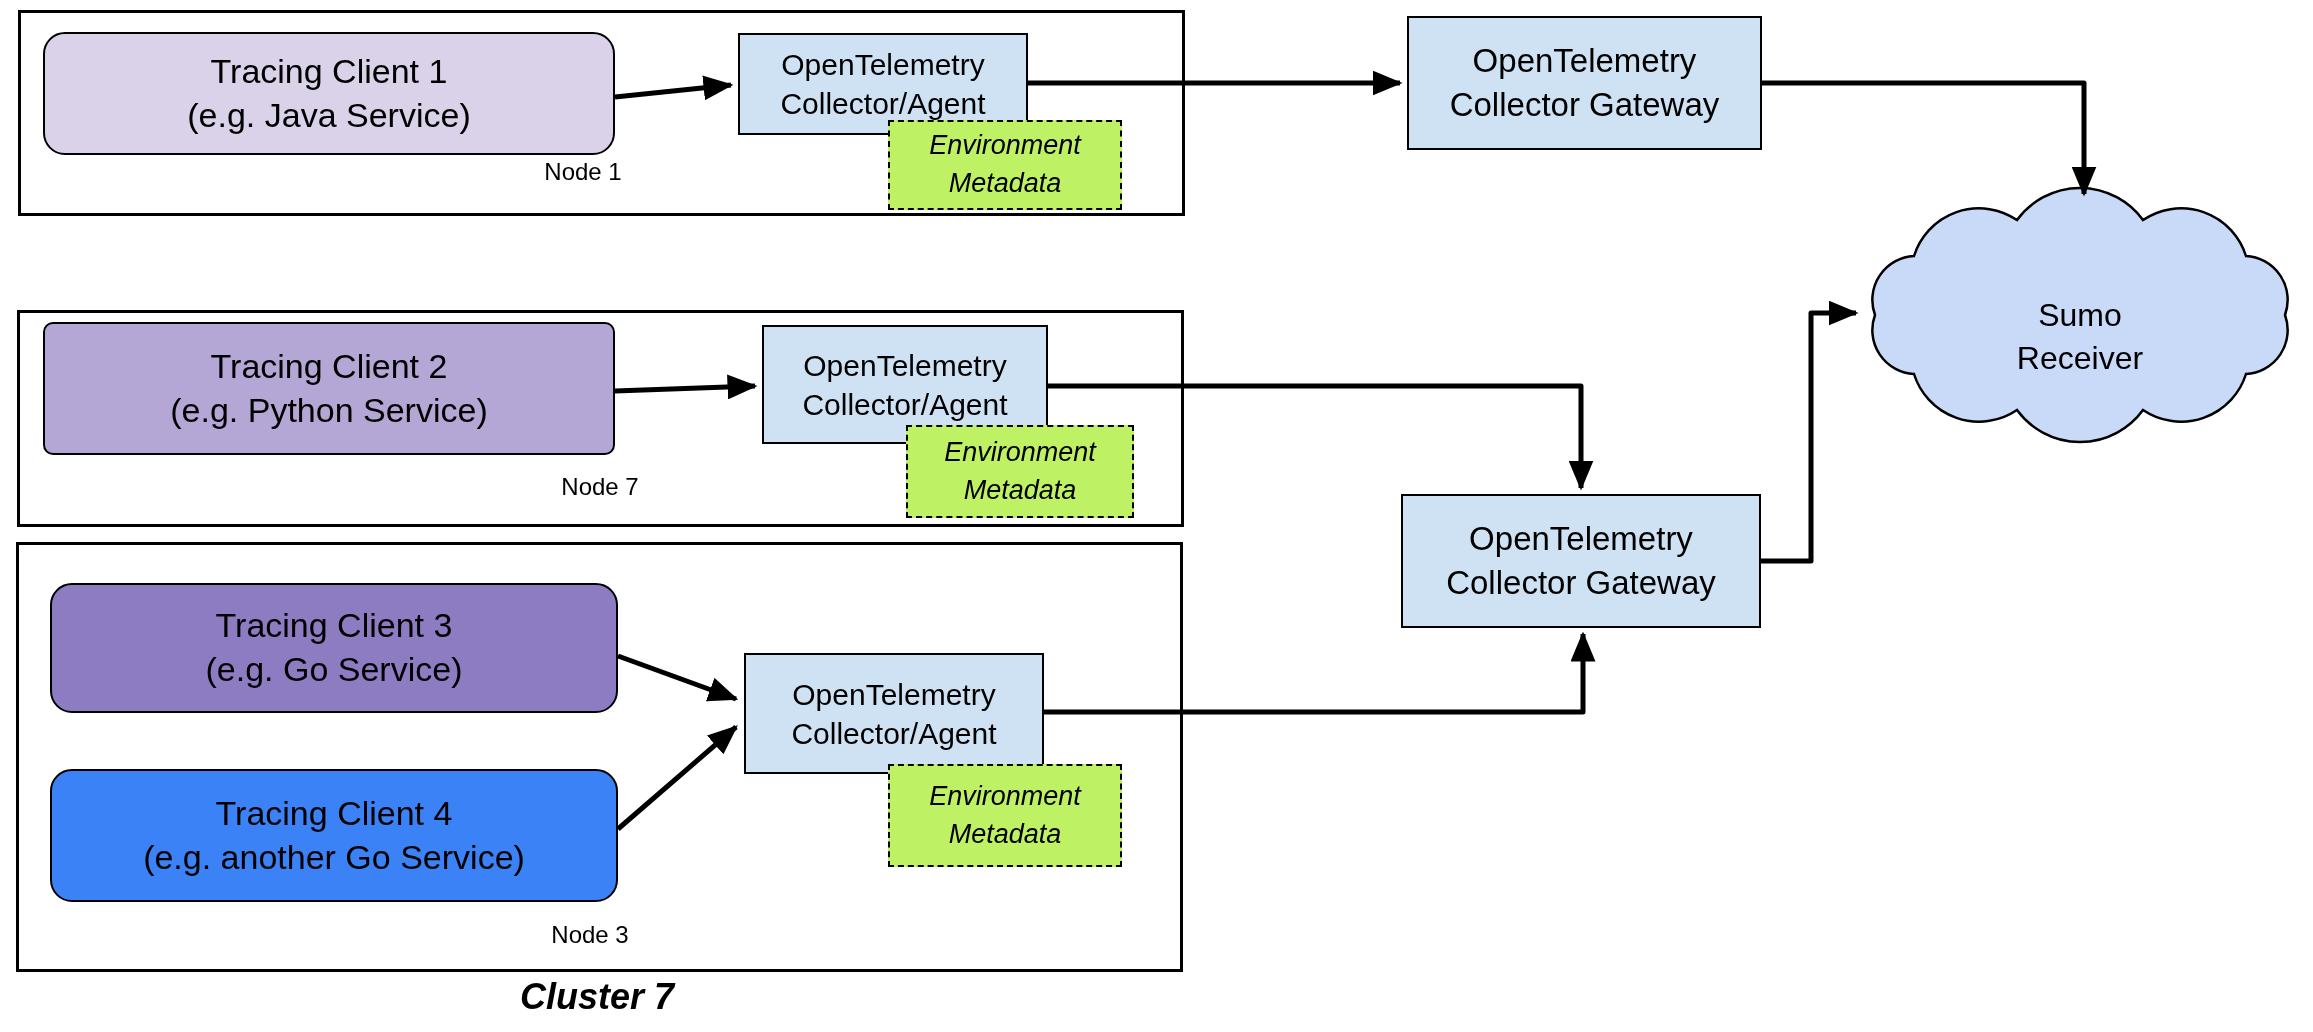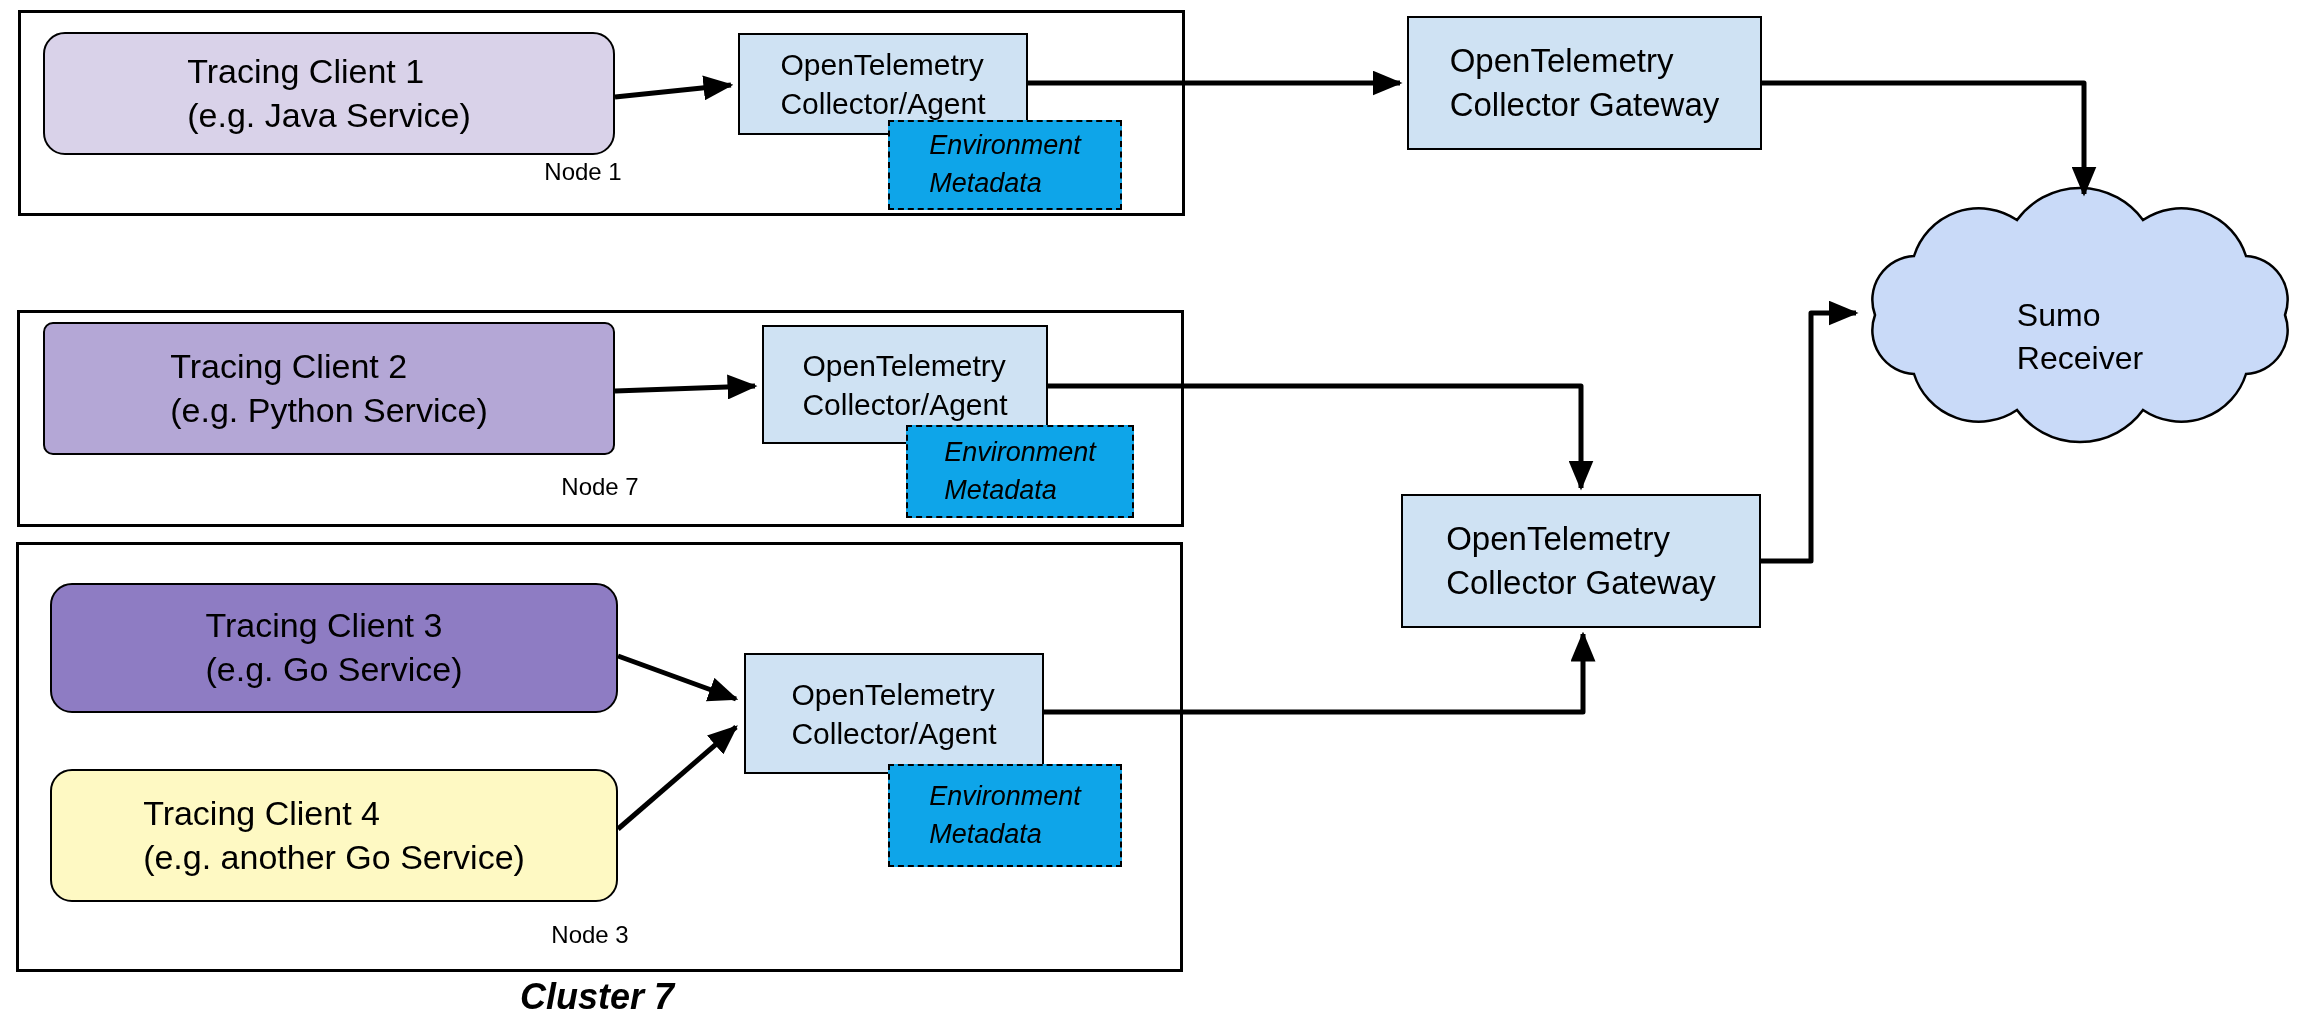--- a/index.html
+++ b/index.html
@@ -10,20 +10,21 @@
     background: #ffffff;
     font-family: "Liberation Sans", sans-serif;
     color: #000000;
     overflow: hidden;
   }
   .abs { position: absolute; box-sizing: border-box; }
   .center {
     display: flex;
     align-items: center;
     justify-content: center;
+    text-align: center;
     white-space: pre-line;
   }
   .cluster-rect {
     border: 3px solid #000000;
     background: transparent;
     z-index: 1;
   }
   .client-box {
     border: 2.5px solid #000000;
     border-radius: 22px;
@@ -40,21 +41,21 @@
   }
   .gateway-box {
     border: 2.5px solid #000000;
     background: #cfe2f3;
     font-size: 33px;
     line-height: 1.32;
     z-index: 2;
   }
   .metadata-box {
     border: 2.5px dashed #000000;
-    background: #0ea5e9;
+    background: #bef264;
     font-style: italic;
     font-size: 27px;
     line-height: 1.4;
     z-index: 3;
   }
   .node-label {
     font-size: 24px;
     z-index: 2;
   }
   .cluster-label {
@@ -102,21 +103,21 @@
 (e.g. Java Service)</span>
   </div>
   <div class="abs center client-box" style="left:43px; top:322px; width:572px; height:133px; background:#b4a7d6;border-radius:10px;">
     <span>Tracing Client 2
 (e.g. Python Service)</span>
   </div>
   <div class="abs center client-box" style="left:50px; top:583px; width:568px; height:130px; background:#8e7cc3;">
     <span>Tracing Client 3
 (e.g. Go Service)</span>
   </div>
-  <div class="abs center client-box" style="left:50px; top:769px; width:568px; height:133px; background:#fef9c3;">
+  <div class="abs center client-box" style="left:50px; top:769px; width:568px; height:133px; background:#3b82f6;">
     <span>Tracing Client 4
 (e.g. another Go Service)</span>
   </div>
 
   <div class="abs center collector-box" style="left:738px; top:33px; width:290px; height:102px;">
     <span>OpenTelemetry
 Collector/Agent</span>
   </div>
   <div class="abs center collector-box" style="left:762px; top:325px; width:286px; height:119px;">
     <span>OpenTelemetry

